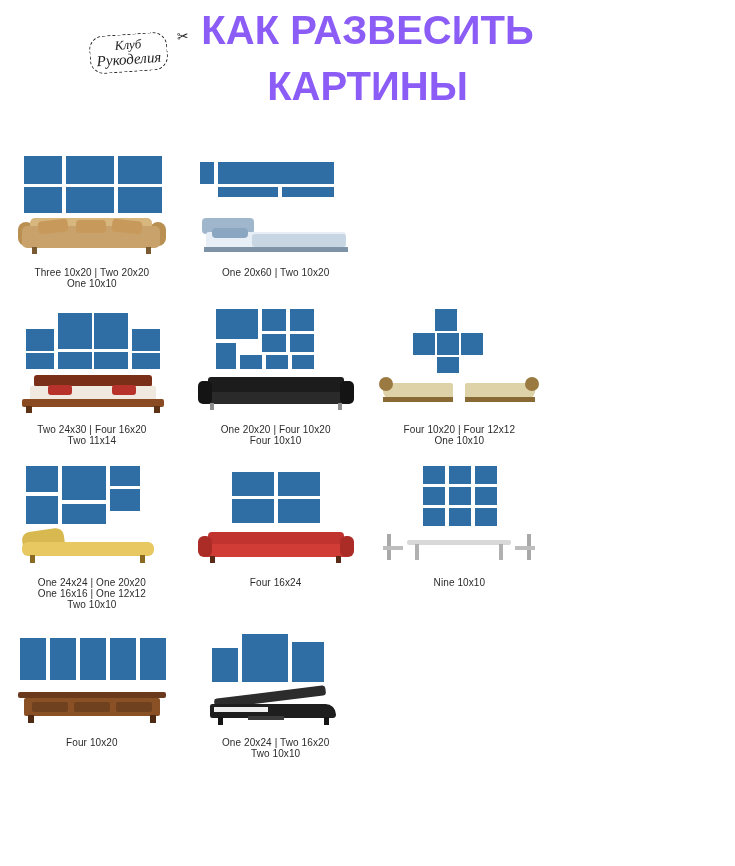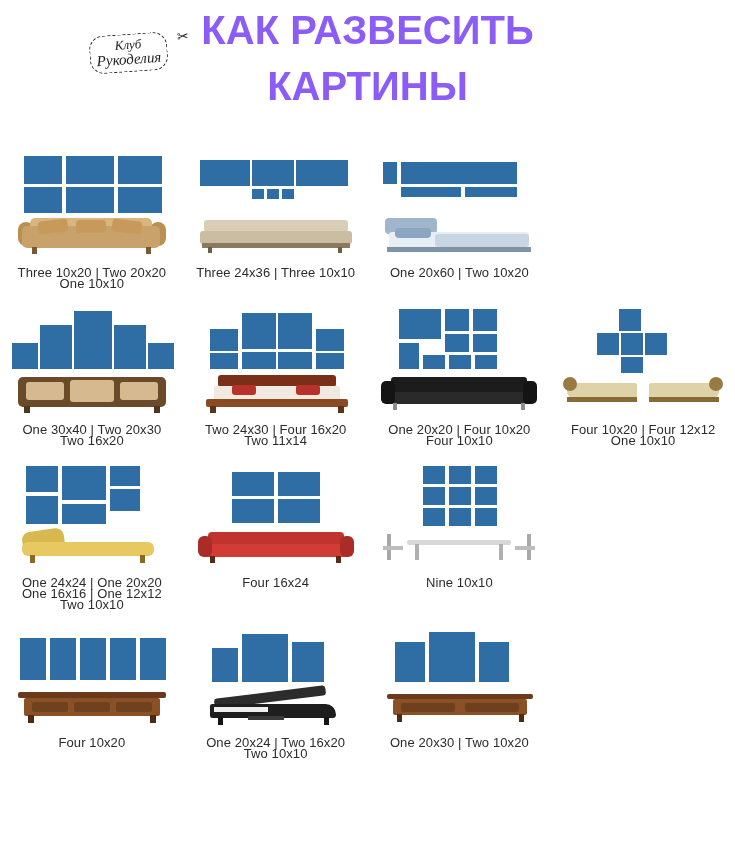--- a/index.html
+++ b/index.html
@@ -93,21 +93,21 @@
   .furn-area {
     position: relative;
     width: 168px;
     height: 46px;
   }
   .frame {
     position: absolute;
     background: #2f6ea5;
   }
   .caption {
-    font-size: 13px;
+    font-size: 10px;
     color: #2b2b2b;
     text-align: center;
     line-height: 11px;
     margin-top: 5px;
     letter-spacing: 0.1px;
   }
   
   .f {
     position: absolute;
   }
@@ -281,40 +281,20 @@
           <div class="f sofa-tan-leg1"></div>
             <div class="f sofa-tan-leg2"></div>
         </div>
         <div class="caption">
           <div>Three 10x20  |  Two 20x20</div>
           <div>One 10x10</div>
         </div>
       </div>
 
 
-      <div class="cell">
-        <div class="art-area" style="height:60px">
-          <div class="frame" style="left:8px;top:4px;width:50px;height:26px"></div>
-          <div class="frame" style="left:60px;top:4px;width:42px;height:26px"></div>
-          <div class="frame" style="left:104px;top:4px;width:52px;height:26px"></div>
-          <div class="frame" style="left:60px;top:33px;width:12px;height:10px"></div>
-          <div class="frame" style="left:75px;top:33px;width:12px;height:10px"></div>
-          <div class="frame" style="left:90px;top:33px;width:12px;height:10px"></div>
-        </div>
-        <div class="furn-area">
-          <div class="f bsofa-back"></div>
-            <div class="f bsofa-seat"></div>
-          <div class="f bsofa-base"></div>
-          <div class="f bsofa-leg1"></div>
-            <div class="f bsofa-leg2"></div>
-        </div>
-        <div class="caption">
-          <div>Three 24x36  |  Three 10x10</div>
-        </div>
-      </div>
 
       <div class="cell">
         <div class="art-area" style="height:60px">
           <div class="frame" style="left:26px;top:6px;width:116px;height:22px"></div>
           <div class="frame" style="left:8px;top:6px;width:14px;height:22px"></div>
           <div class="frame" style="left:26px;top:31px;width:60px;height:10px"></div>
           <div class="frame" style="left:90px;top:31px;width:52px;height:10px"></div>
         </div>
         <div class="furn-area">
           <div class="f bed-head"></div>
@@ -325,41 +305,20 @@
         </div>
         <div class="caption">
           <div>One 20x60  |  Two 10x20</div>
         </div>
       </div>
 
     </div>
 
     <div class="row" style="margin-top:18px">
 
-      <div class="cell">
-        <div class="art-area" style="height:66px">
-          <div class="frame" style="left:4px;top:36px;width:26px;height:26px"></div>
-          <div class="frame" style="left:32px;top:18px;width:32px;height:44px"></div>
-          <div class="frame" style="left:66px;top:4px;width:38px;height:58px"></div>
-          <div class="frame" style="left:106px;top:18px;width:32px;height:44px"></div>
-          <div class="frame" style="left:140px;top:36px;width:26px;height:26px"></div>
-        </div>
-        <div class="furn-area">
-          <div class="f orn-frame"></div>
-          <div class="f orn-p1"></div>
-            <div class="f orn-p2"></div>
-            <div class="f orn-p3"></div>
-          <div class="f orn-leg1"></div>
-            <div class="f orn-leg2"></div>
-        </div>
-        <div class="caption">
-          <div>One 30x40  |  Two 20x30</div>
-          <div>Two 16x20</div>
-        </div>
-      </div>
 
       <div class="cell">
         <div class="art-area" style="height:66px">
           <div class="frame" style="left:18px;top:22px;width:28px;height:22px"></div>
           <div class="frame" style="left:18px;top:46px;width:28px;height:16px"></div>
           <div class="frame" style="left:50px;top:6px;width:34px;height:36px"></div>
           <div class="frame" style="left:86px;top:6px;width:34px;height:36px"></div>
           <div class="frame" style="left:50px;top:45px;width:34px;height:17px"></div>
           <div class="frame" style="left:86px;top:45px;width:34px;height:17px"></div>
           <div class="frame" style="left:124px;top:22px;width:28px;height:22px"></div>
@@ -541,35 +500,17 @@
             <div class="f pi-bench"></div>
           <div class="f pi-leg1"></div>
             <div class="f pi-leg2"></div>
         </div>
         <div class="caption">
           <div>One 20x24  |  Two 16x20</div>
           <div>Two 10x10</div>
         </div>
       </div>
 
-      <div class="cell">
-        <div class="art-area" style="height:54px">
-          <div class="frame" style="left:20px;top:10px;width:30px;height:40px"></div>
-          <div class="frame" style="left:54px;top:0;width:46px;height:50px"></div>
-          <div class="frame" style="left:104px;top:10px;width:30px;height:40px"></div>
-        </div>
-        <div class="furn-area">
-          <div class="f tv-top"></div>
-            <div class="f tv-body"></div>
-          <div class="f tv-d1"></div>
-            <div class="f tv-d2"></div>
-          <div class="f tv-leg1"></div>
-            <div class="f tv-leg2"></div>
-        </div>
-        <div class="caption">
-          <div>One 20x30  |  Two 10x20</div>
-        </div>
-      </div>
 
     </div>
 
   </div>
 </div>
 
 </body></html>

